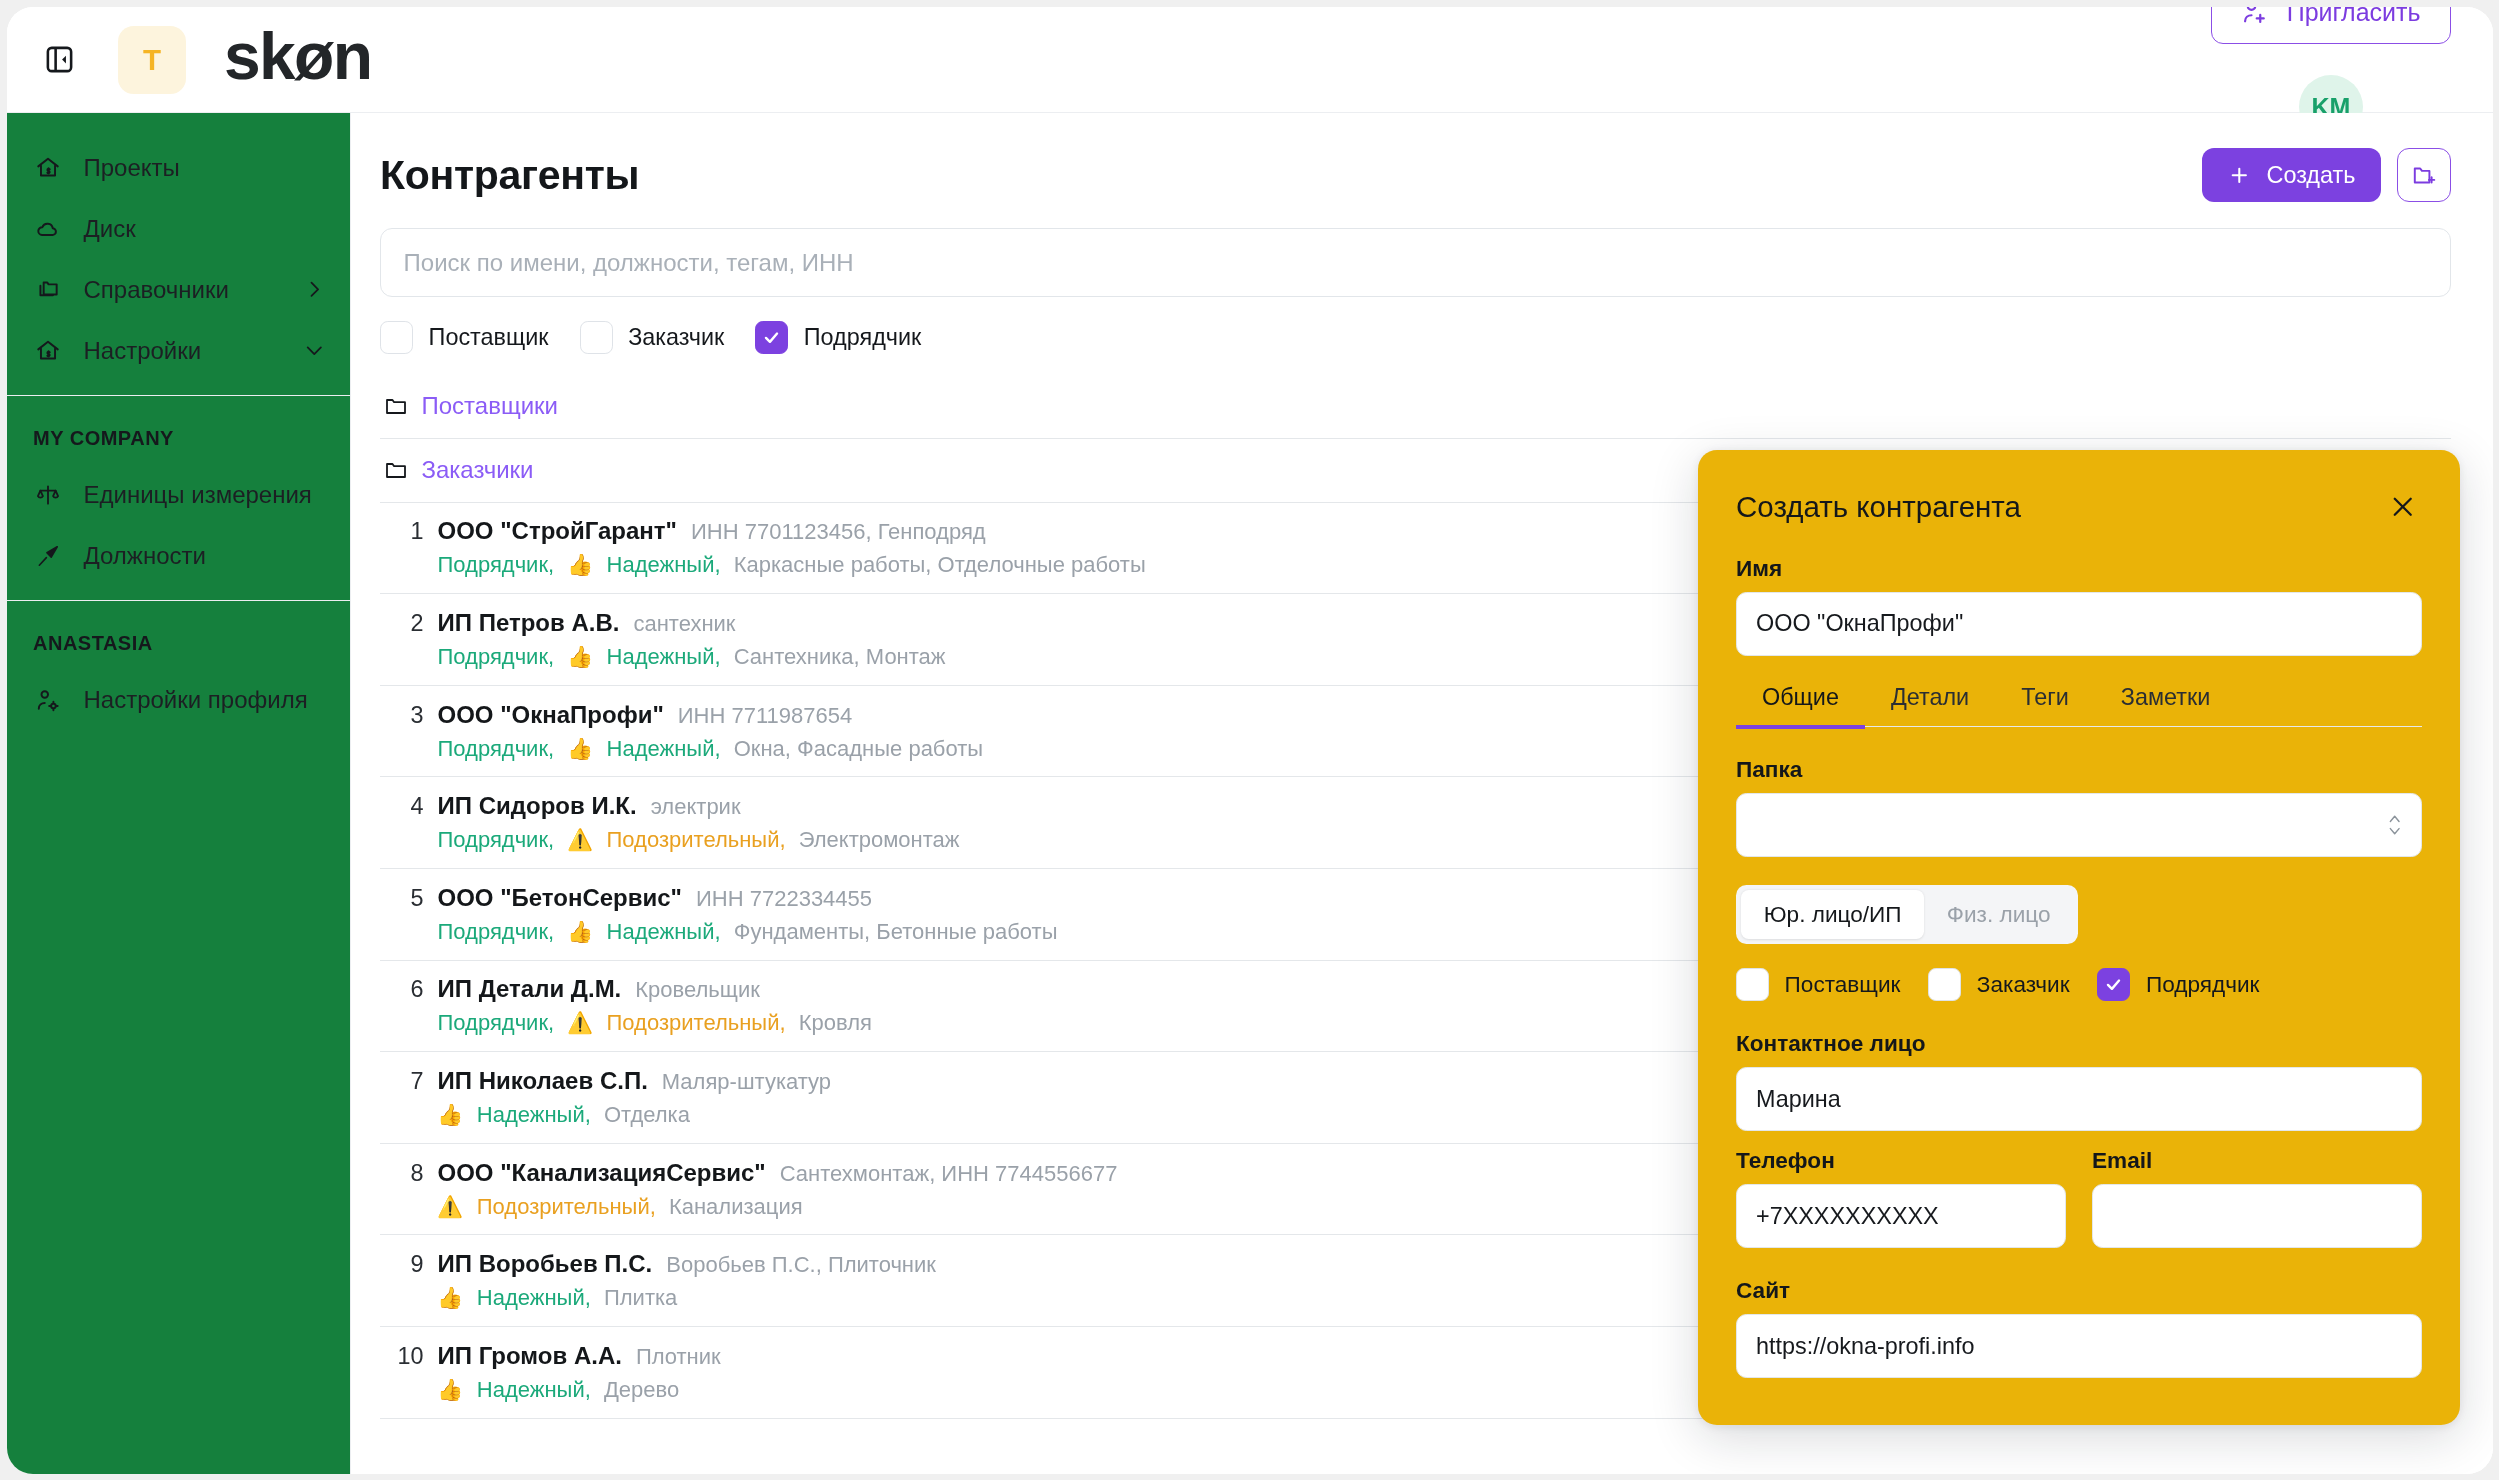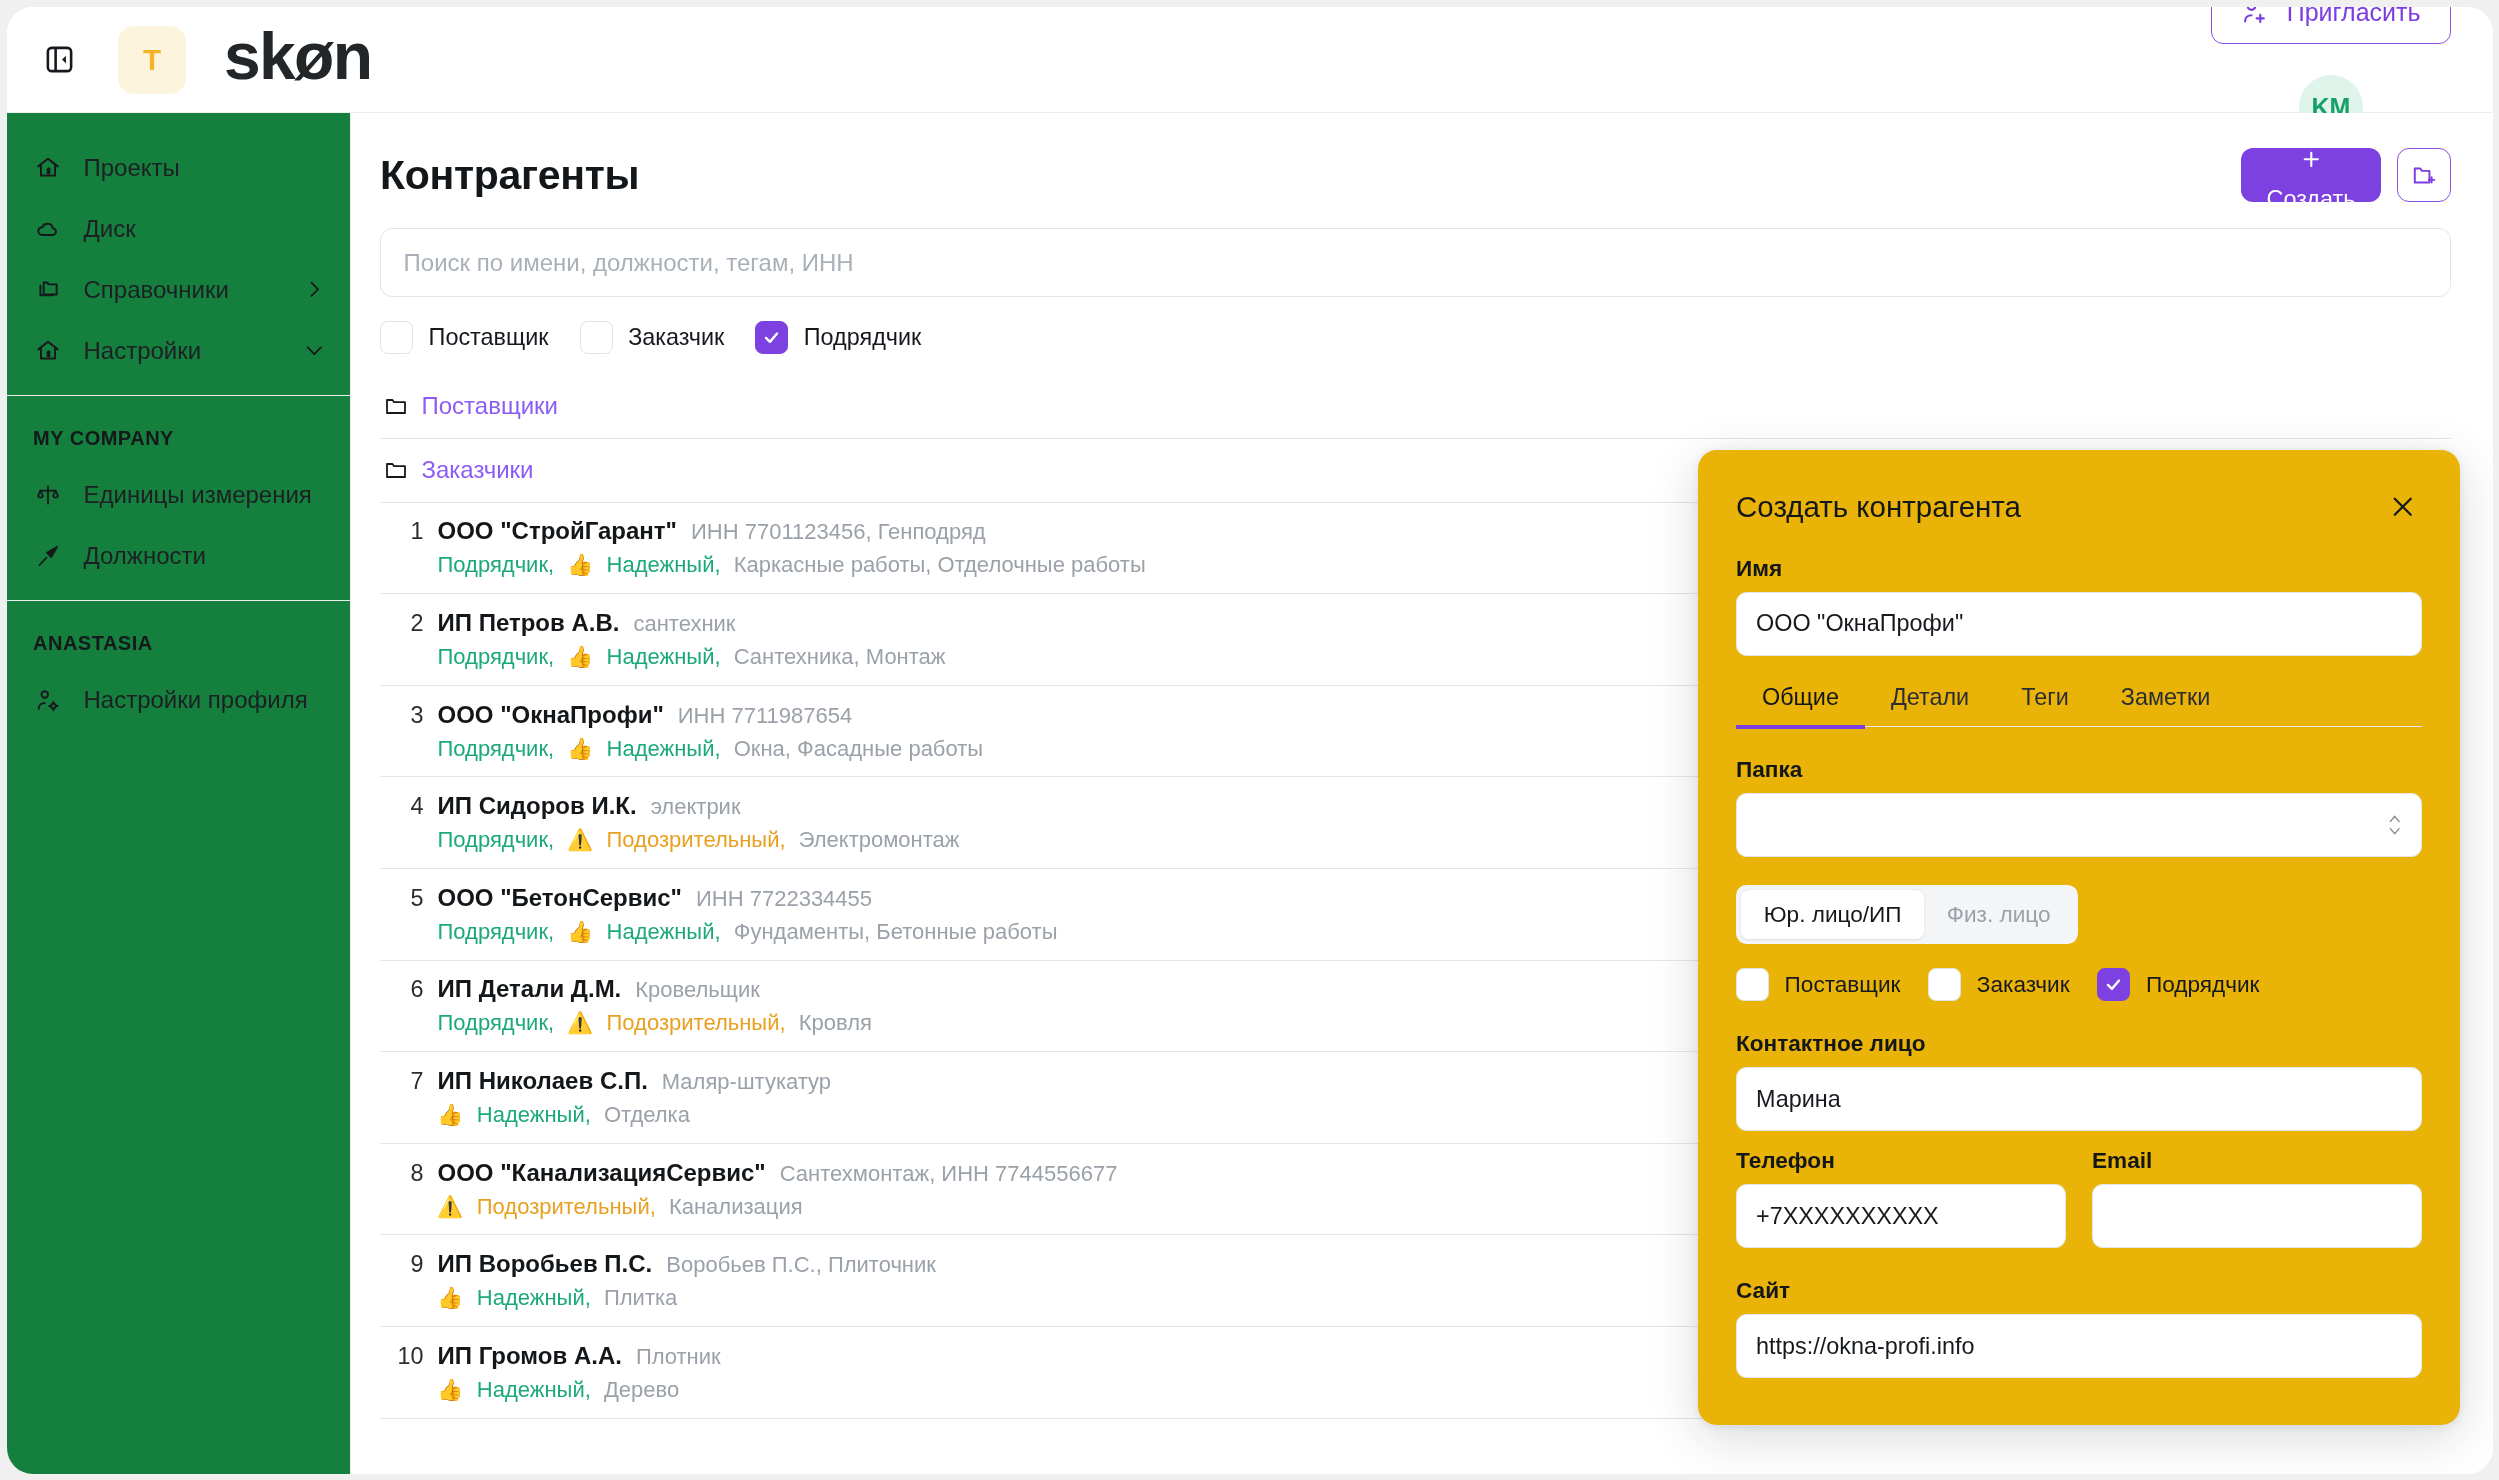--- a/index.html
+++ b/index.html
@@ -122,21 +122,20 @@
   }
   .page-title { font-size: 41px; font-weight: 700; color: #14171a; letter-spacing: -0.3px; }
   .head-actions { margin-left: auto; display: flex; align-items: center; gap: 15.6px; }
   .create-btn {
     display: flex; align-items: center; gap: 15.6px;
     height: 54px; padding: 0 26px;
     background: #7c41e0; color: #fff;
     border: none; border-radius: 12px;
     font-size: 23.4px; cursor: pointer;
     font-family: inherit;
-    flex-direction: column;
   }
   .folder-btn {
     width: 54px; height: 54px;
     border: 1.7px solid #8b4ee6; border-radius: 12px;
     background: #fff; cursor: pointer;
     display: flex; align-items: center; justify-content: center;
   }
 
   .search-box {
     margin-top: 26px;

